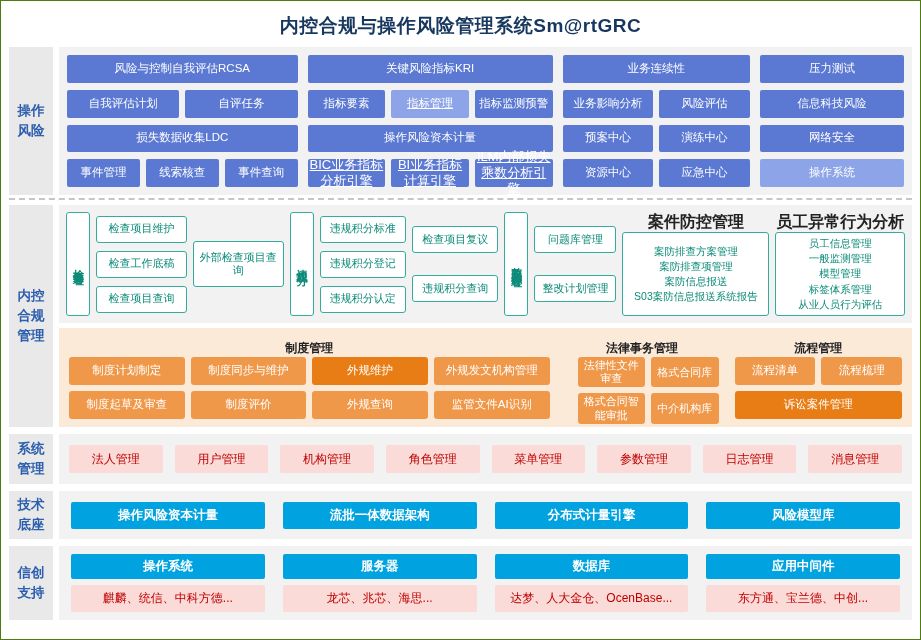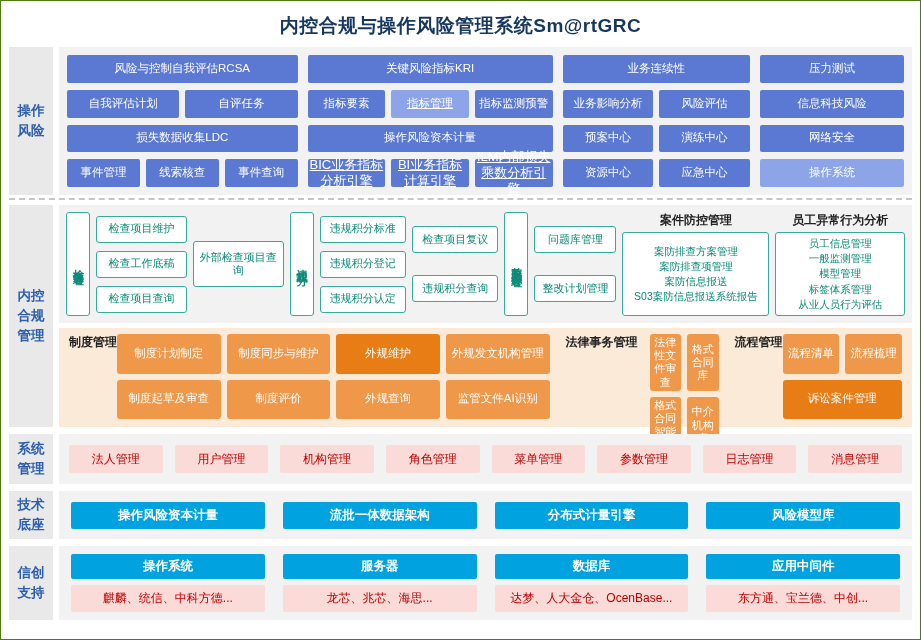--- a/index.html
+++ b/index.html
@@ -28,25 +28,25 @@
   .comp-wrap{background:none;display:flex;flex-direction:column;gap:5px;}
   .teal-area{background:#f2f2f2;padding:7px;display:flex;gap:6px;height:118px;}
   .vlab{flex:0 0 24px;writing-mode:vertical-rl;text-orientation:upright;display:flex;align-items:center;justify-content:center;background:#fff;border:1px solid #35ab9e;border-radius:3px;color:#0c8b79;font-size:11px;font-weight:bold;letter-spacing:2px;text-align:center;}
   .tcol{display:flex;flex-direction:column;gap:8px;justify-content:center;min-width:0;}
   .tcol.spread{justify-content:space-evenly;}
   .c1,.c2{flex:1.05;}.c3,.c4{flex:1;}.c5{flex:.95;}
   .tbx{background:#fff;border:1px solid #35ab9e;border-radius:3px;color:#0c8b79;font-size:11px;display:flex;align-items:center;justify-content:center;text-align:center;padding:2px 3px;line-height:1.2;flex:0 0 27px;}
   .tbx.tall{flex:0 0 46px;}
   .tgroup{display:flex;flex-direction:column;gap:4px;min-width:0;}
   .tg-case{flex:1.7;}.tg-beh{flex:1.5;}
-  .ttitle{font-size:12px;font-weight:bold;color:#222;text-align:center;height:16px;}
+  .ttitle{font-size:16px;font-weight:bold;color:#222;text-align:center;height:16px;}
   .tmulti{flex:1;background:#fff;border:1px solid #35ab9e;border-radius:3px;color:#0c8b79;font-size:10.5px;display:flex;flex-direction:column;align-items:center;justify-content:center;gap:2px;padding:3px 4px;text-align:center;line-height:1.25;}
 
   .orange-area{background:#fcead9;padding:6px 10px 8px;display:flex;gap:16px;height:99px;}
-  .ogroup{display:flex;flex-direction:row;min-width:0;}
+  .ogroup{display:flex;flex-direction:column;min-width:0;margin-top:6px;}
   .og-policy{flex:3.3;}.og-legal{flex:1.05;}.og-proc{flex:1.15;}
   .otitle{font-size:12px;font-weight:bold;color:#222;text-align:center;height:17px;}
   .ogrid{flex:1;display:grid;gap:6px;}
   .policy-grid{grid-template-columns:repeat(4,1fr);}
   .legal-grid{grid-template-columns:repeat(2,1fr);padding-left:12px;}
   .proc-grid{grid-template-columns:repeat(2,1fr);}
   .obx{background:#f0984a;color:#fff;font-size:11.5px;border-radius:3px;display:flex;align-items:center;justify-content:center;text-align:center;padding:2px 4px;line-height:1.2;}
   .obx.sm{font-size:11px;}
   .obx.acc{background:#e97d15;}
   .proc-grid .wide{grid-column:1/3;}

